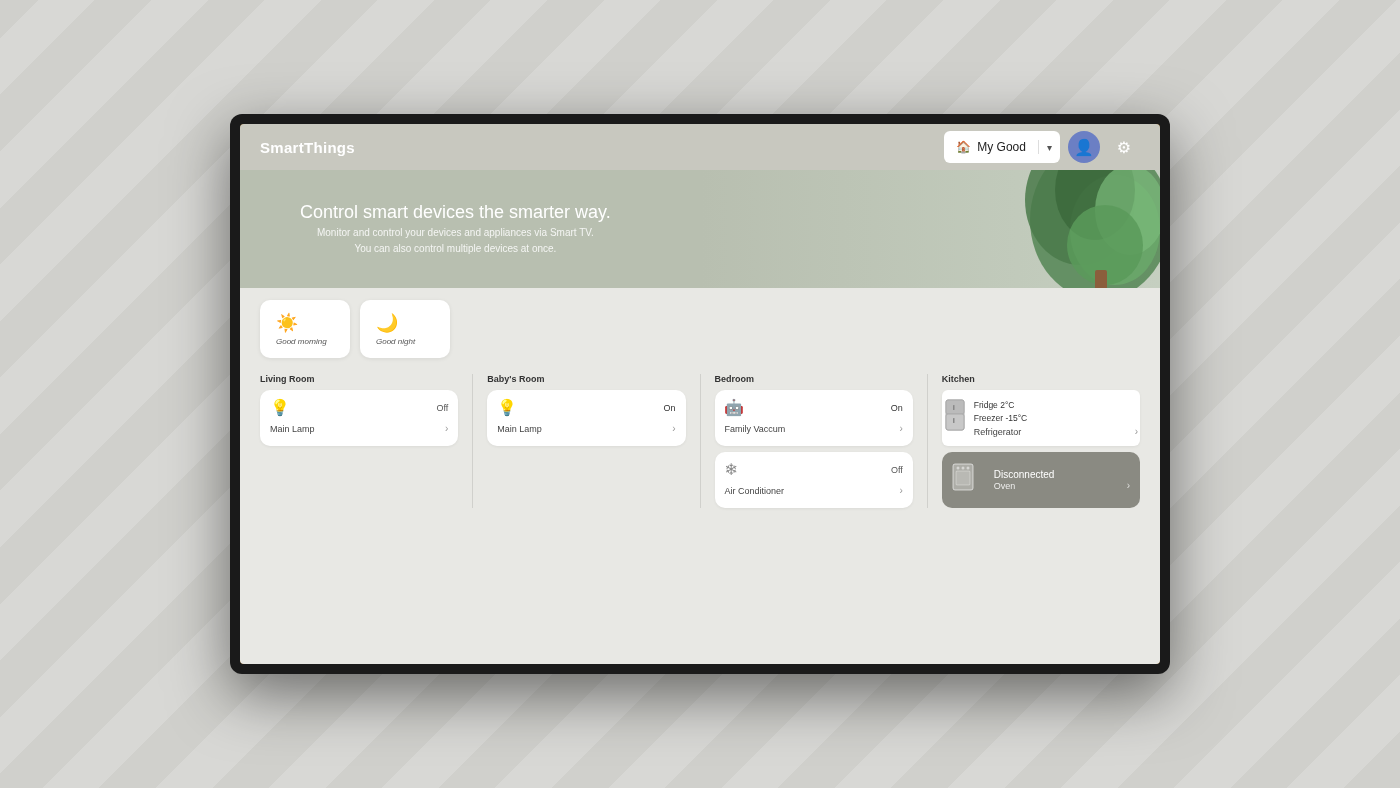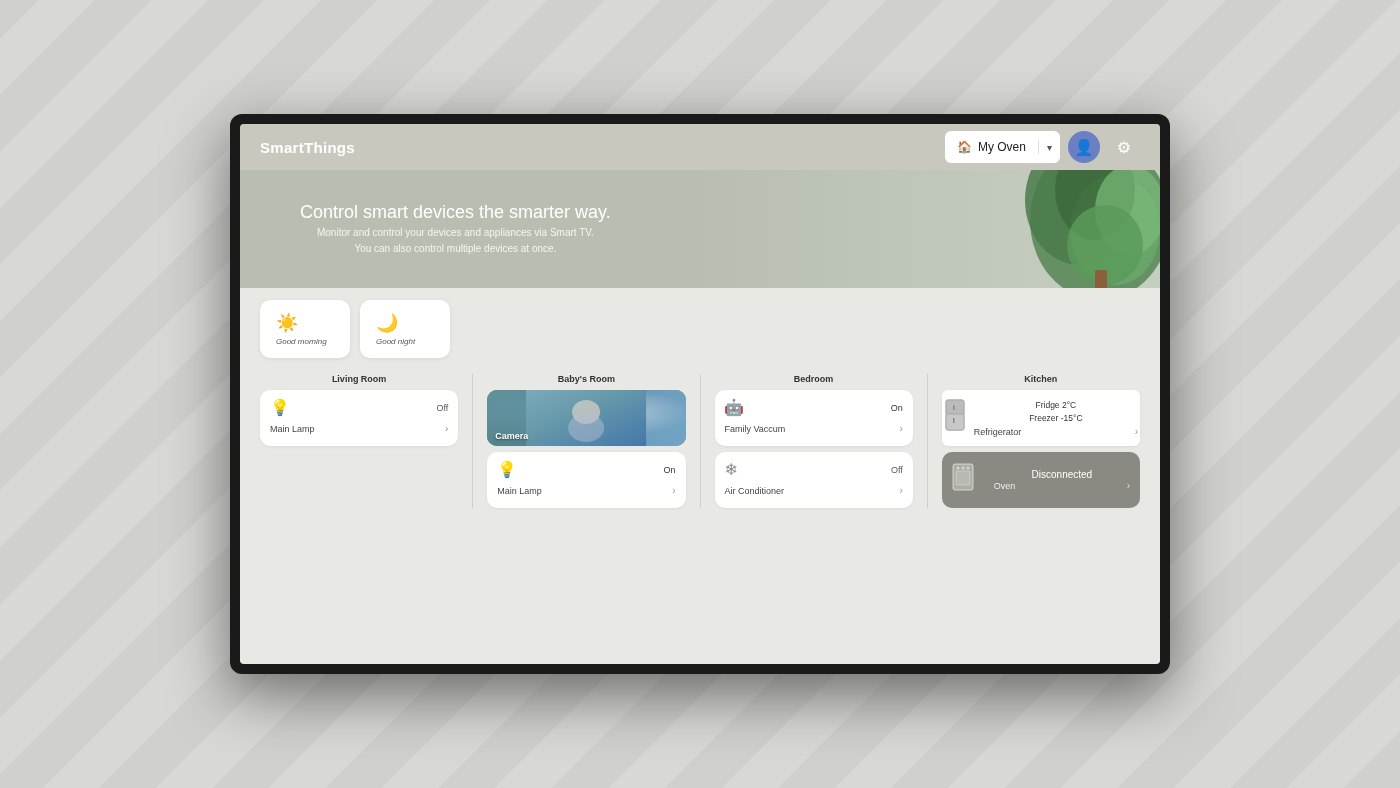--- a/index.html
+++ b/index.html
@@ -212,21 +212,20 @@
     }
 
     
     .rooms-row {
       display: flex;
       gap: 14px;
     }
 
     .room-section {
       flex: 1;
-      text-align: center;
     }
 
     .room-title {
       font-size: 9px;
       font-weight: 600;
       color: #333;
       margin-bottom: 6px;
     }
 
     .device-cards {
@@ -421,21 +420,21 @@
 
 <div class="tv-frame">
   <div class="tv-screen">
 
     <div class="header">
       <span class="brand-name">SmartThings</span>
       <div class="header-right">
         <div class="home-selector">
           <div class="home-selector-main">
             <span class="home-icon">🏠</span>
-            <span class="home-label">My Oven</span>
+            <span class="home-label">My Good</span>
           </div>
           <div class="home-dropdown">
             <span>▾</span>
           </div>
         </div>
         <div class="avatar-btn">
           <span>👤</span>
         </div>
         <div class="settings-btn">
           <span>⚙</span>
@@ -492,40 +491,20 @@
               </div>
             </div>
           </div>
         </div>
 
         <div class="room-separator"></div>
 
         <div class="room-section">
           <div class="room-title">Baby's Room</div>
           <div class="device-cards">
-            <div class="camera-card">
-              <div class="camera-bg"></div>
-              <div class="camera-baby">
-                
-                <svg width="100%" height="100%" viewBox="0 0 120 56">
-                  <rect width="120" height="56" fill="url(#camGrad)"></rect>
-                  <defs>
-                    <linearGradient id="camGrad" x1="0%" y1="0%" x2="100%" y2="100%">
-                      <stop offset="0%" style="stop-color:#7aaabb;stop-opacity:1"></stop>
-                      <stop offset="40%" style="stop-color:#6699aa;stop-opacity:1"></stop>
-                      <stop offset="100%" style="stop-color:#4477aa;stop-opacity:1"></stop>
-                    </linearGradient>
-                  </defs>
-
-                  <ellipse cx="60" cy="22" rx="14" ry="12" fill="rgba(220,210,200,0.7)"></ellipse>
-                  <ellipse cx="60" cy="38" rx="18" ry="14" fill="rgba(180,190,210,0.5)"></ellipse>
-                </svg>
-              </div>
-              <span class="camera-label">Camera</span>
-            </div>
             <div class="device-card">
               <div class="device-card-top">
                 <span class="device-icon on">💡</span>
                 <span class="device-status on-status">On</span>
               </div>
               <div class="device-card-bottom">
                 <span class="device-name">Main Lamp</span>
                 <span class="chevron">›</span>
               </div>
             </div>

